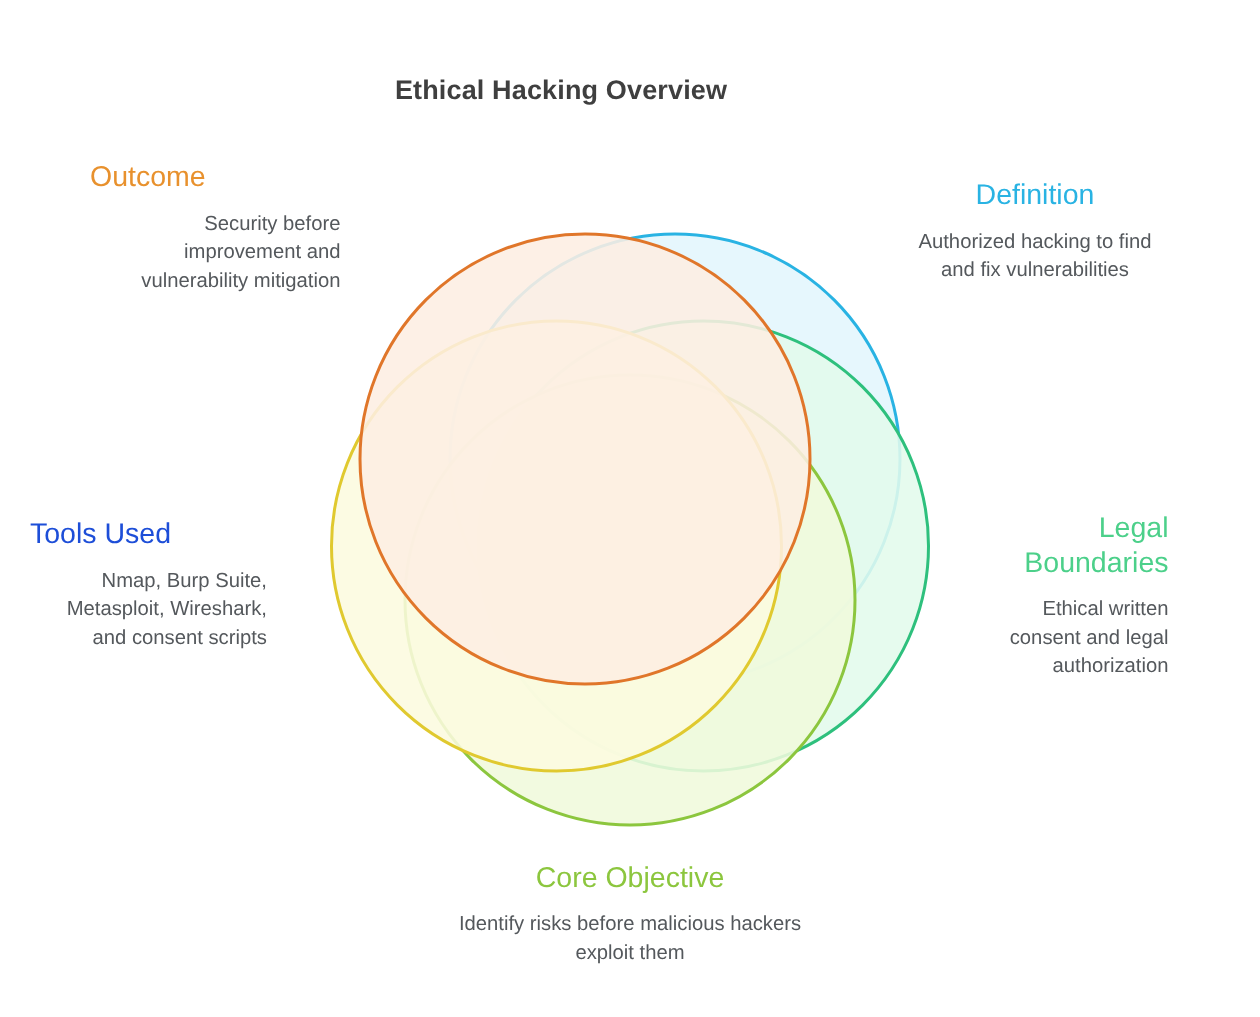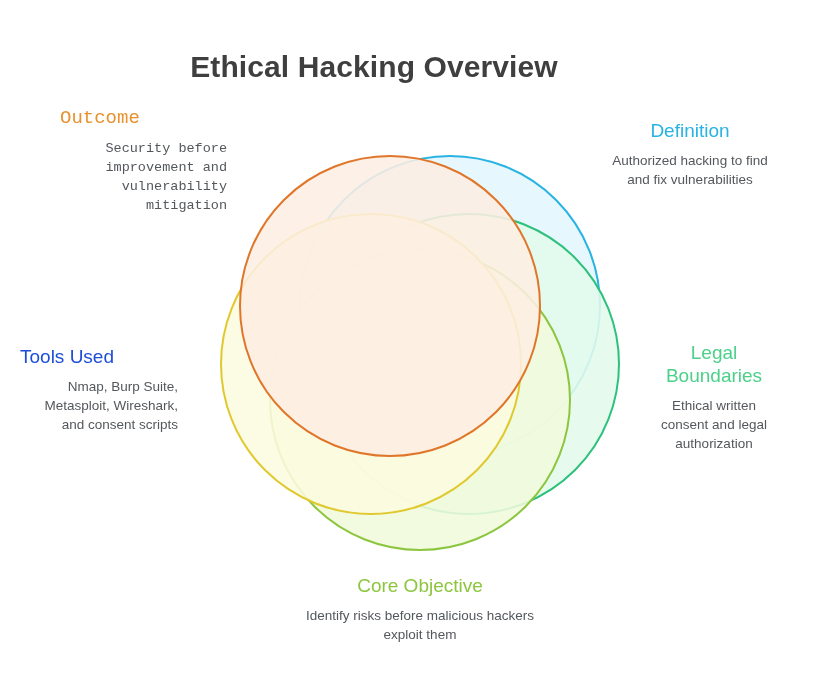--- a/index.html
+++ b/index.html
@@ -20,21 +20,21 @@
     width: 840px;
     height: 678px;
   }
 
   .title {
     position: absolute;
     left: 0;
     top: 50px;
     width: 748px;
     text-align: center;
-    font-size: 30px;
+    font-size: 18px;
     font-weight: bold;
     color: #3f3f3f;
     letter-spacing: 0.1px;
   }
 
   .venn {
     position: absolute;
     left: 210px;
     top: 138px;
     width: 420px;
@@ -56,39 +56,38 @@
     color: #54585c;
     margin: 0;
   }
 
   
   #blk-outcome {
     left: 60px;
     top: 107px;
     width: 167px;
     text-align: right;
-    font-family: Liberation Mono, monospace;
   }
   #blk-outcome .label-head { color: #e8912d; text-align: left; }
 
   
   #blk-definition {
     left: 600px;
     top: 119px;
     width: 180px;
     text-align: center;
   }
   #blk-definition .label-head { color: #29b3e3; }
 
   
   #blk-legal {
     left: 649px;
     top: 341px;
     width: 130px;
-    text-align: center;
+    text-align: right;
   }
   #blk-legal .label-head { color: #4cd08a; }
 
   
   #blk-tools {
     left: 20px;
     top: 345px;
     width: 158px;
     text-align: right;
   }

